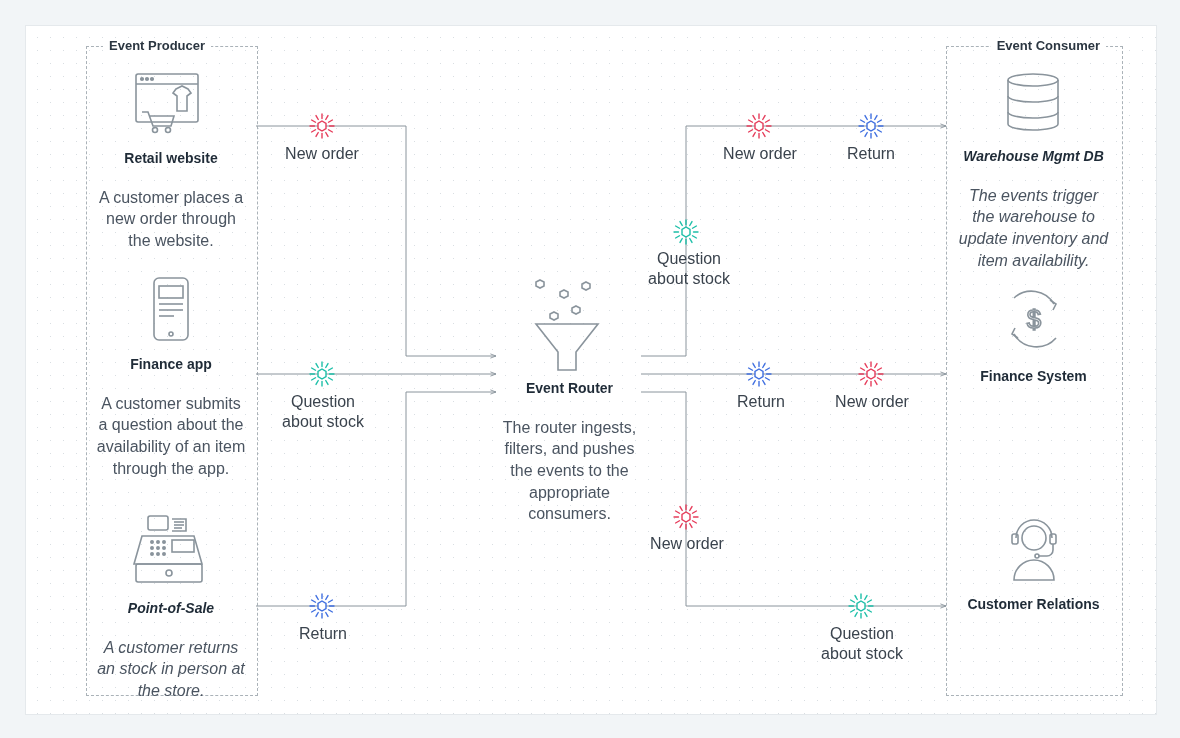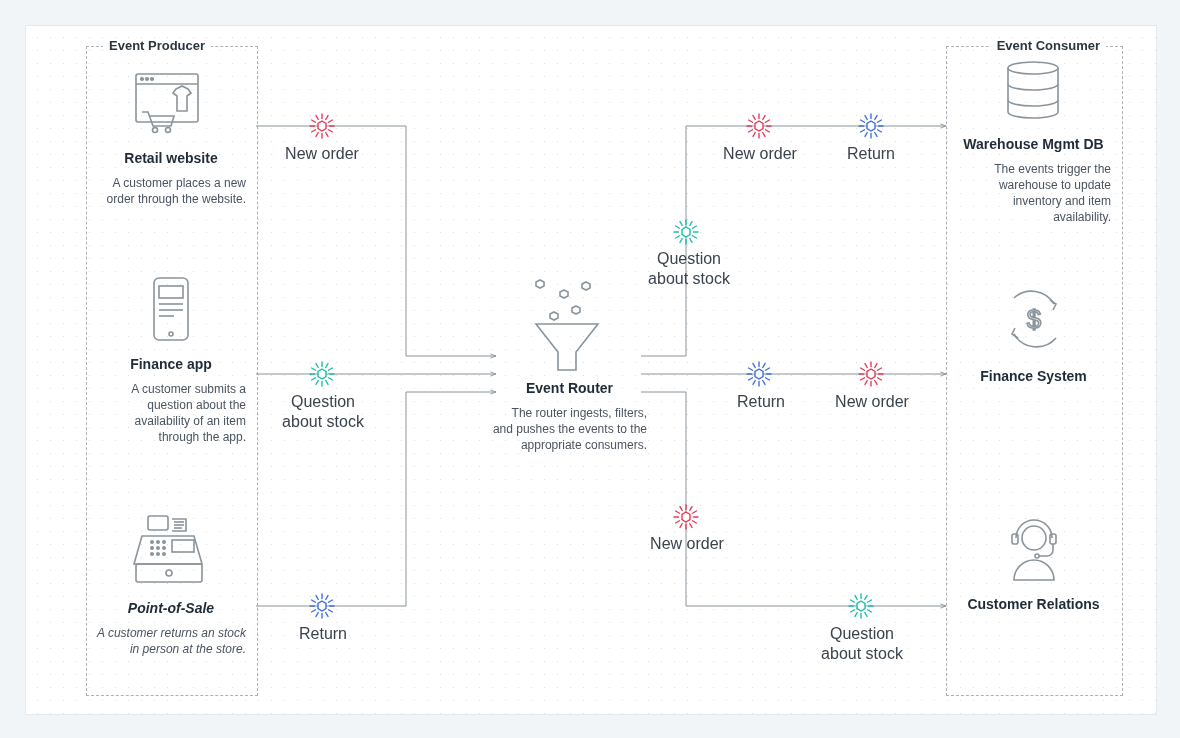--- a/index.html
+++ b/index.html
@@ -37,25 +37,25 @@
   .producer .group-label{left:16px;}
   .consumer .group-label{right:16px;}
   .node-title{
     font-weight:700;
     font-size:14px;
     color:#1f2b37;
     text-align:center;
     line-height:1.2;
   }
   .node-desc{
-    font-size:12px;
+    font-size:16px;
     color:#4a5460;
-    text-align:right;
+    text-align:center;
     line-height:1.35;
-    margin-top:8px;
+    margin-top:20px;
   }
   .ev-label{
     font-size:16px;
     color:#3a434d;
     text-align:center;
     line-height:1.25;
   }
   .abs{position:absolute;}
   svg.conn{position:absolute;left:0;top:0;width:1130px;height:688px;pointer-events:none;}
   .spark{position:absolute;width:26px;height:26px;}
@@ -176,21 +176,21 @@
             <polygon points="4,0 8,2 8,6 4,8 0,6 0,2"></polygon>
           </g>
 
         <path d="M -6 42 h62 l-22 28 v18 h-18 v-18 z"></path>
       </g>
     </svg>
     <div class="node-title">Event Router</div>
     <div class="node-desc">The router ingests, filters, and pushes the events to the appropriate consumers.</div>
   </div>
 
-  <div class="abs" style="left:930px;top:28px;width:155px;">
+  <div class="abs" style="left:930px;top:40px;width:155px;font-style:italic;">
     <svg width="155" height="78" viewBox="0 0 155 78">
       <g stroke="#8a949c" stroke-width="1.6" fill="none" transform="translate(52,8)">
         <ellipse cx="25" cy="6" rx="25" ry="6"></ellipse>
         <path d="M 0 6 v44 a25 6 0 0 0 50 0 v-44"></path>
         <path d="M 0 22 a25 6 0 0 0 50 0"></path>
         <path d="M 0 38 a25 6 0 0 0 50 0"></path>
       </g>
     </svg>
     <div class="node-title">Warehouse Mgmt DB</div>
     <div class="node-desc">The events trigger the warehouse to update inventory and item availability.</div>

